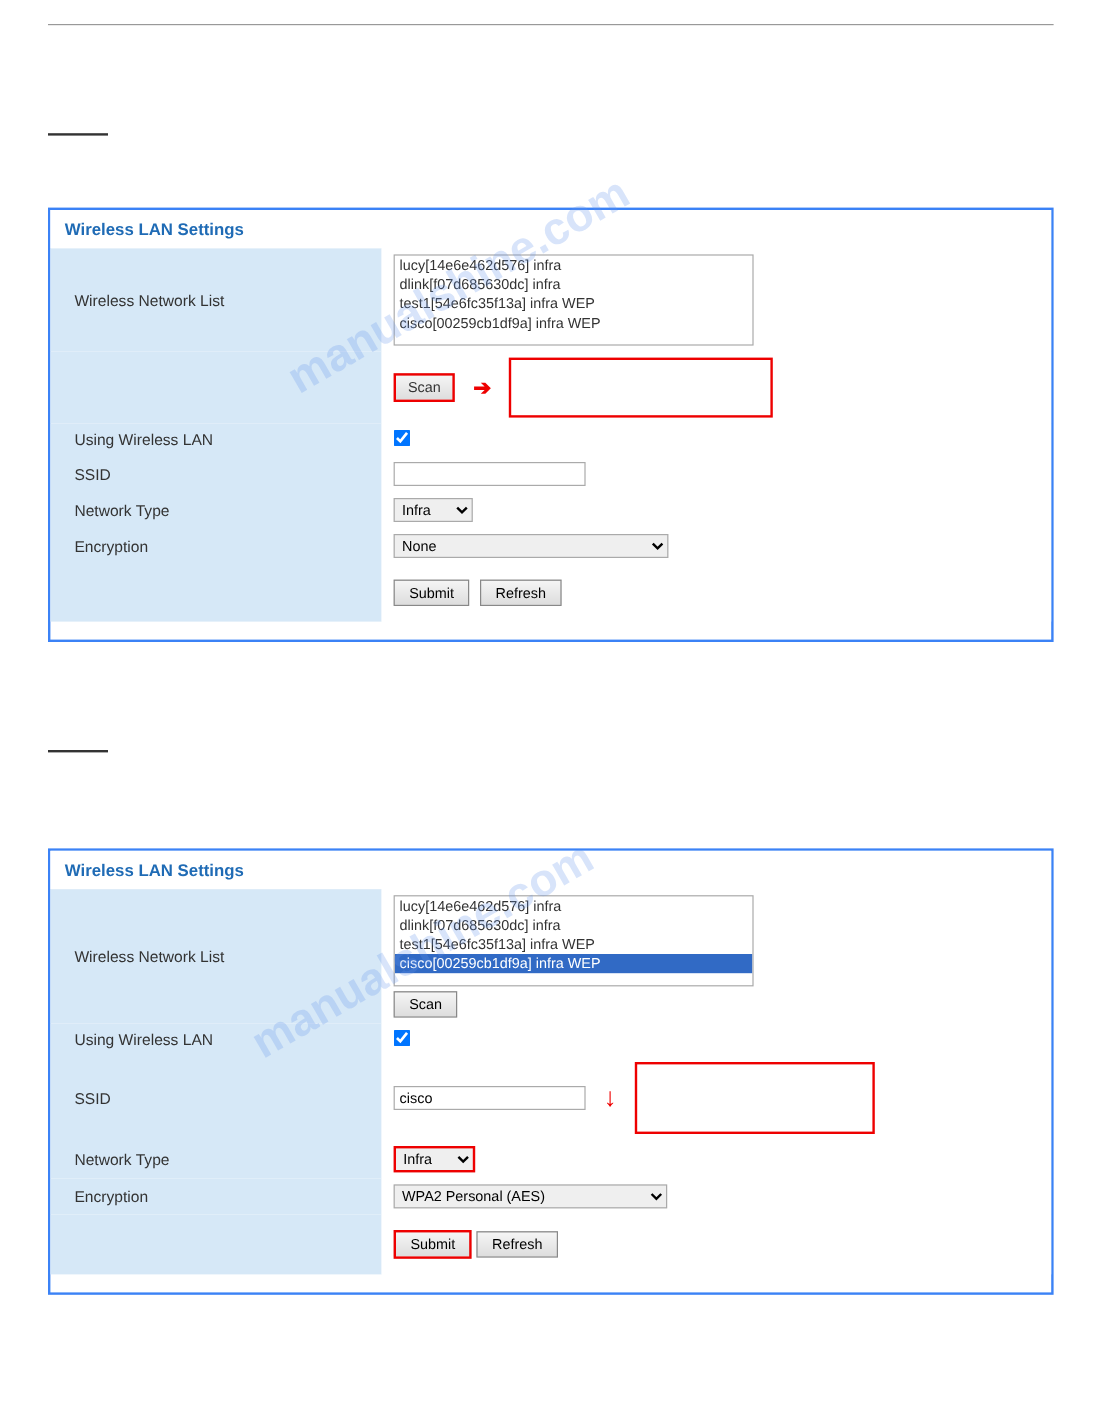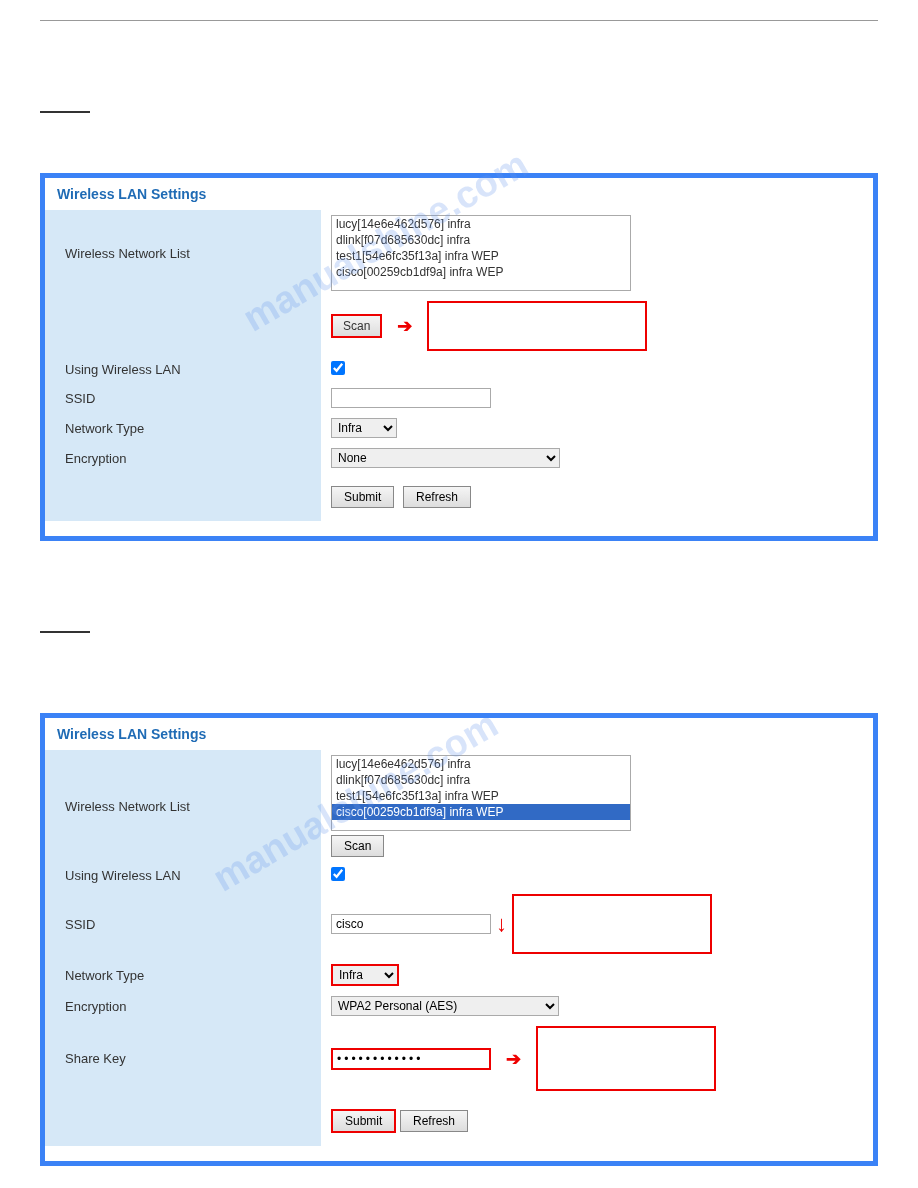--- a/index.html
+++ b/index.html
@@ -18,21 +18,21 @@
       margin-bottom: 30px;
     }
 
     .section-line {
       width: 50px;
       border-top: 2px solid #333;
       margin: 20px 0 30px 0;
     }
 
     .wireless-settings-box {
-      border: 5px solid #3b82f6;
+      border: 2px solid #3b82f6;
       padding: 0 0 15px 0;
       margin: 10px 0 30px 0;
       background: #fff;
     }
 
     .wireless-settings-title {
       color: #1f6bb5;
       font-weight: bold;
       font-size: 14px;
       padding: 8px 12px;
@@ -321,21 +321,21 @@
       </tr>
       <tr>
         <td>Using Wireless LAN</td>
         <td>
           <input type="checkbox" checked="" style="">
         </td>
       </tr>
       <tr>
         <td>SSID</td>
         <td>
-          <div style="display:flex; align-items:center; ">
+          <div style="display:flex; align-items:center; gap:10px;">
             <input type="text" class="text-input" value="cisco" style="">
             <span class="arrow-red" style="font-size:22px;">↓</span>
             <div class="annotation-box-small" style="height:60px;"></div>
           </div>
         </td>
       </tr>
       <tr>
         <td>Network Type</td>
         <td>
           <select class="network-type-select">
@@ -349,30 +349,20 @@
         <td>
           <select class="small-select" style="width:228px;">
             <option>None</option>
             <option>WEP</option>
             <option>WPA Personal (TKIP)</option>
             <option selected="">WPA2 Personal (AES)</option>
           </select>
         </td>
       </tr>
       <tr>
-        <td>Share Key</td>
-        <td>
-          <div style="display:flex; align-items:center; gap:10px;">
-            <input type="password" class="password-input" value="testpassword" style="">
-            <span class="arrow-red" style="font-size:18px;">➔</span>
-            <div class="annotation-box-tall"></div>
-          </div>
-        </td>
-      </tr>
-      <tr>
         <td></td>
         <td>
           <div style="text-align:left; padding: 8px 0;">
             <button class="btn-submit-highlighted">Submit</button>
             <button class="btn">Refresh</button>
           </div>
         </td>
       </tr>
     </tbody>
       </table>

